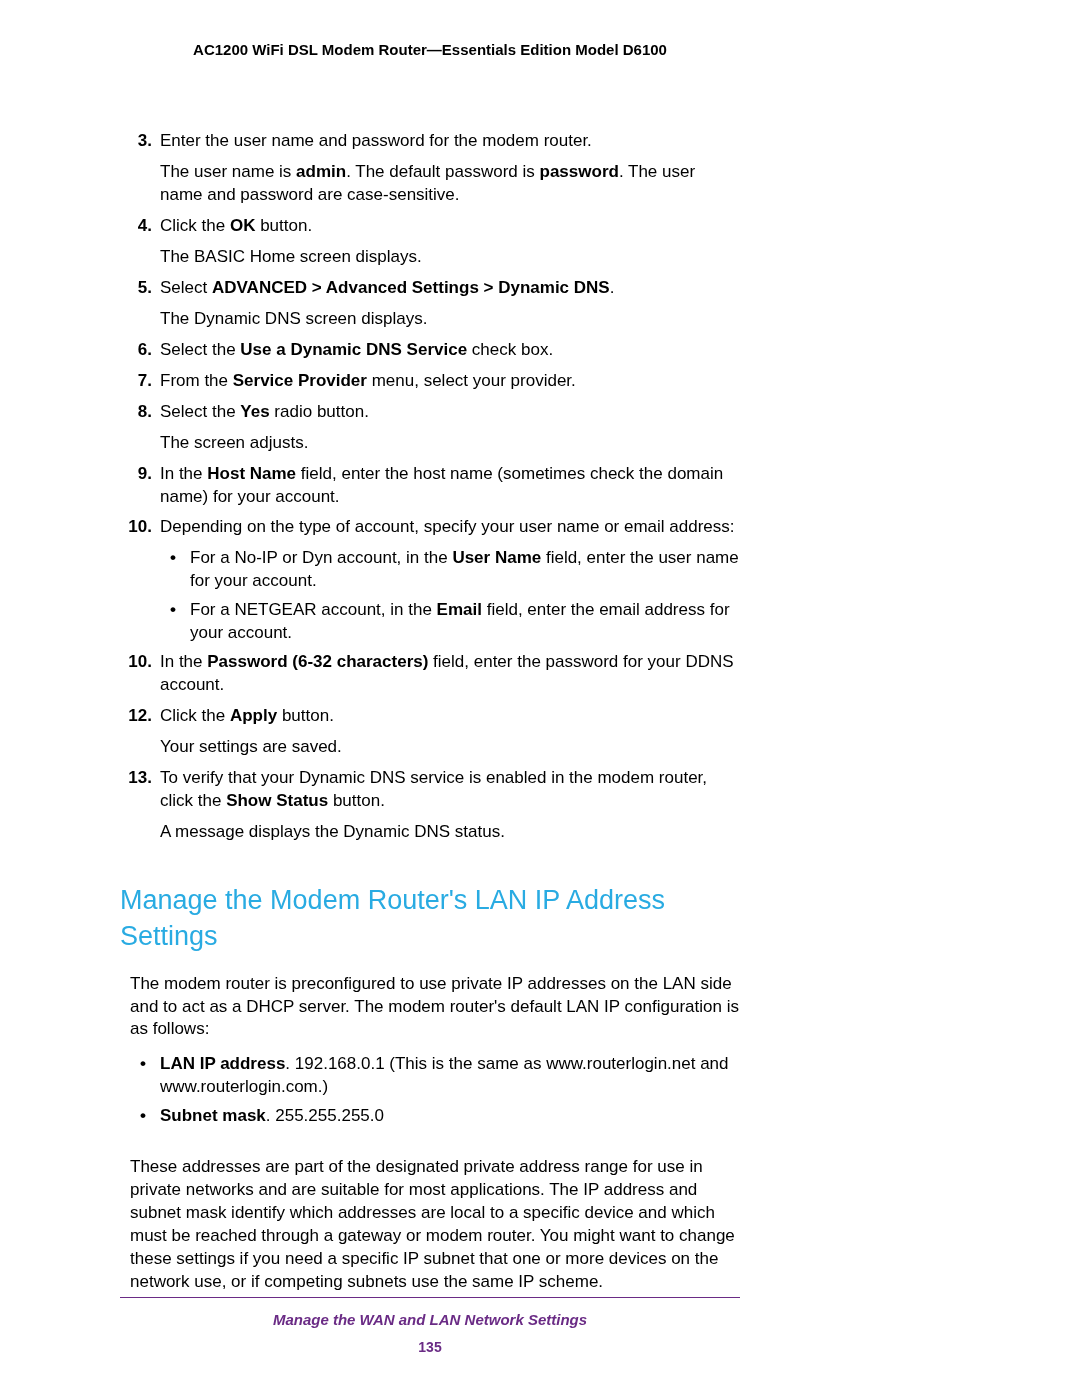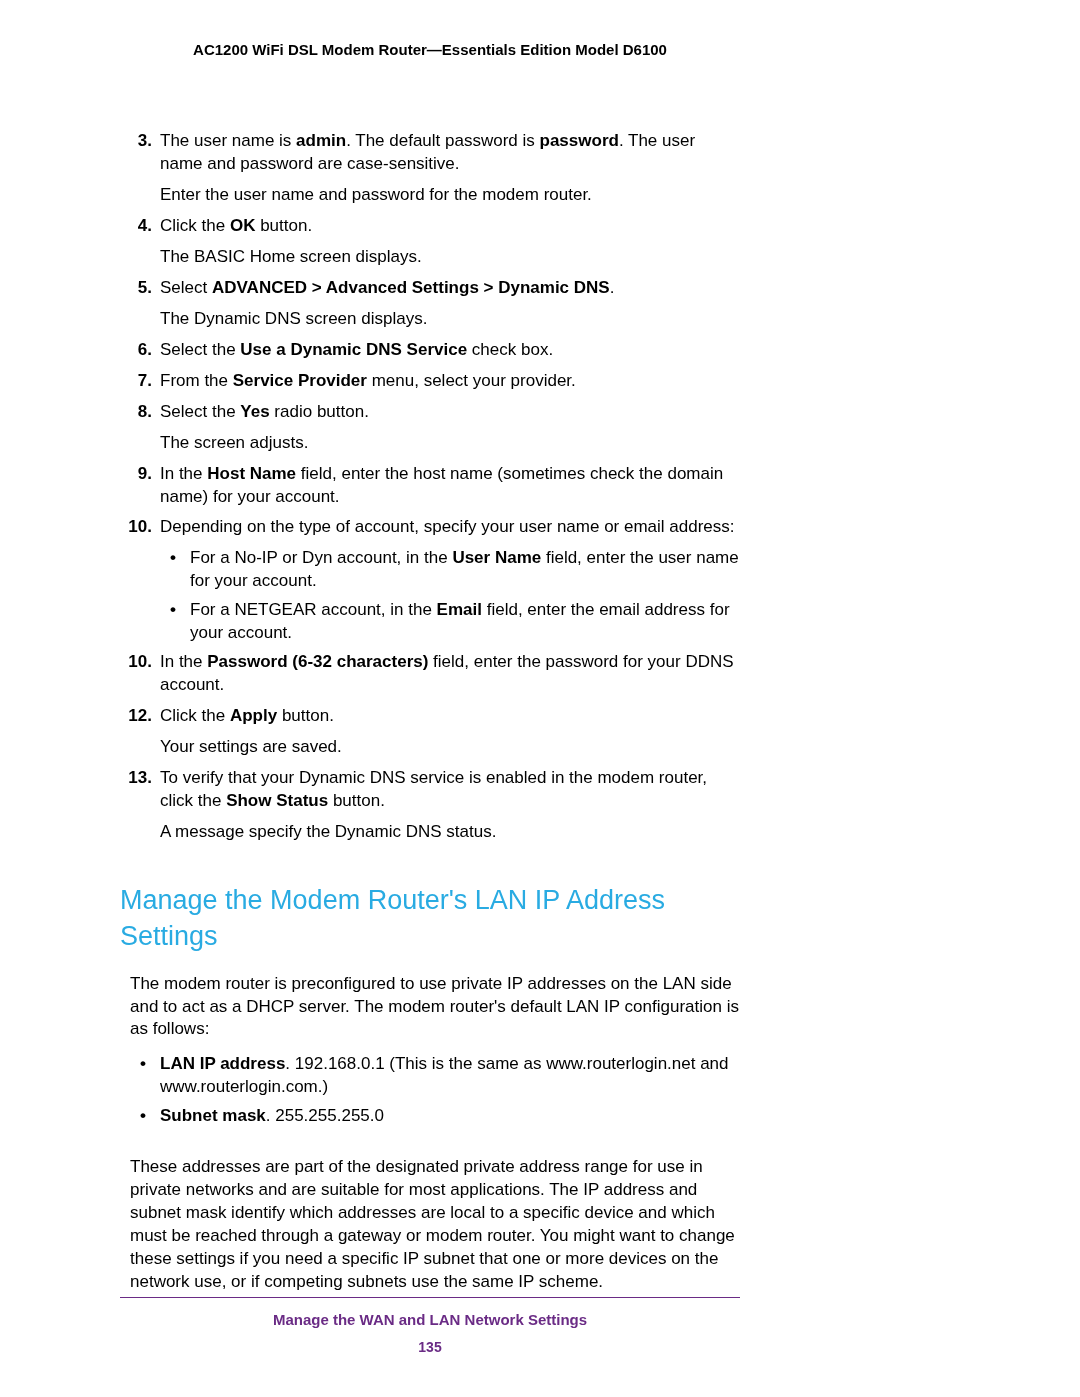--- a/index.html
+++ b/index.html
@@ -97,42 +97,43 @@
   .footer-rule {
     border: none;
     border-top: 1px solid #6a2b85;
     margin-bottom: 12px;
   }
   .footer-title {
     color: #6a2b85;
     font-weight: bold;
     font-size: 15px;
     margin-bottom: 8px;
+    font-style: italic;
   }
   .footer-page {
     color: #6a2b85;
     font-weight: bold;
     font-size: 14px;
     text-align: center;
   }
 </style>
 </head>
 <body>
 
 <div class="page">
 
   <div class="header-title">AC1200 WiFi DSL Modem Router—Essentials Edition Model D6100</div>
 
   <div class="content">
     <ol class="steps" id="steps-list">
         <li>
           <span class="num">3.</span>
           <div class="step-body">
+            <p><span>Enter the user name and password for the modem router.</span></p>
             <p><span>The user name is </span><span class="bold">admin</span><span>. The default password is </span><span class="bold">password</span><span>. The user name and password are case-sensitive.</span></p>
-            <p><span>Enter the user name and password for the modem router.</span></p>
           </div>
         </li>
         <li>
           <span class="num">4.</span>
           <div class="step-body">
             <p><span>Click the </span><span class="bold">OK</span><span> button.</span></p>
             <p><span>The BASIC Home screen displays.</span></p>
           </div>
         </li>
         <li>
@@ -187,21 +188,21 @@
           <span class="num">12.</span>
           <div class="step-body">
             <p><span>Click the </span><span class="bold">Apply</span><span> button.</span></p>
             <p><span>Your settings are saved.</span></p>
           </div>
         </li>
         <li>
           <span class="num">13.</span>
           <div class="step-body">
             <p><span>To verify that your Dynamic DNS service is enabled in the modem router, click the </span><span class="bold">Show Status</span><span> button.</span></p>
-            <p><span>A message specify the Dynamic DNS status.</span></p>
+            <p><span>A message displays the Dynamic DNS status.</span></p>
           </div>
         </li>
       </ol>
 
     <h2 class="section-heading">Manage the Modem Router's LAN IP Address Settings</h2>
 
     <p class="body-para">The modem router is preconfigured to use private IP addresses on the LAN side and to act as a DHCP server. The modem router's default LAN IP configuration is as follows:</p>
 
     <ul class="body-bullets" id="section-bullets">
         <li><span class="bold">LAN IP address</span><span>. 192.168.0.1 (This is the same as www.routerlogin.net and www.routerlogin.com.)</span></li>

